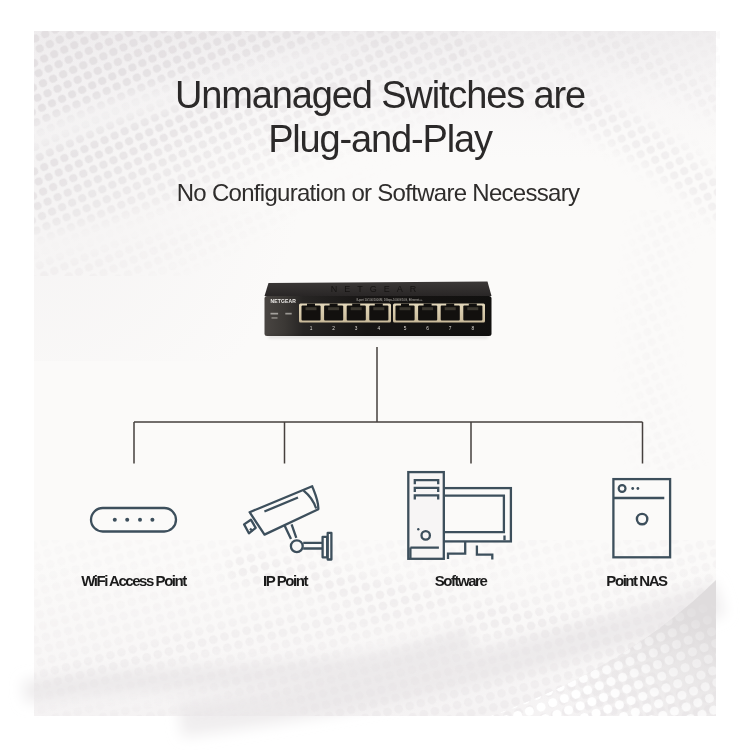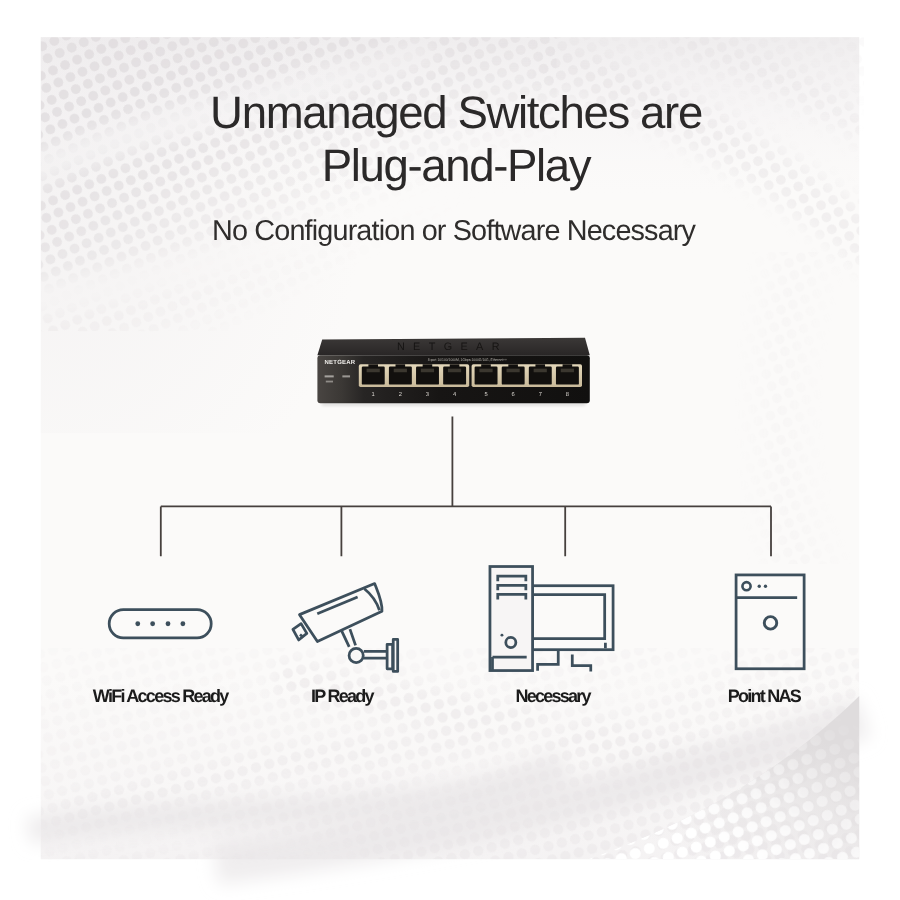--- a/index.html
+++ b/index.html
@@ -243,16 +243,16 @@
       <circle cx="622.1" cy="488.5" r="3.4" stroke-width="2.2"></circle>
       <circle cx="632.7" cy="488.5" r="1.4" fill="#3d4f5c" stroke="none"></circle>
       <circle cx="637.9" cy="488.5" r="1.4" fill="#3d4f5c" stroke="none"></circle>
       <circle cx="642.1" cy="519.1" r="5.2" stroke-width="2.4"></circle>
     </g>
   </g>
 </svg>
 
 <div class="abs" id="title">Unmanaged Switches are<br>Plug-and-Play</div>
 <div class="abs" id="subtitle">No Configuration or Software Necessary</div>
-<div class="abs lbl" style="left:23.5px;">WiFi Access Ready</div>
-<div class="abs lbl" style="left:175px;">IP Ready</div>
-<div class="abs lbl" style="left:350.5px;">Necessary</div>
+<div class="abs lbl" style="left:23.5px;">WiFi Access Point</div>
+<div class="abs lbl" style="left:175px;">IP Point</div>
+<div class="abs lbl" style="left:350.5px;">Software</div>
 <div class="abs lbl" style="left:526.5px;">Point NAS</div>
 
 </body></html>

